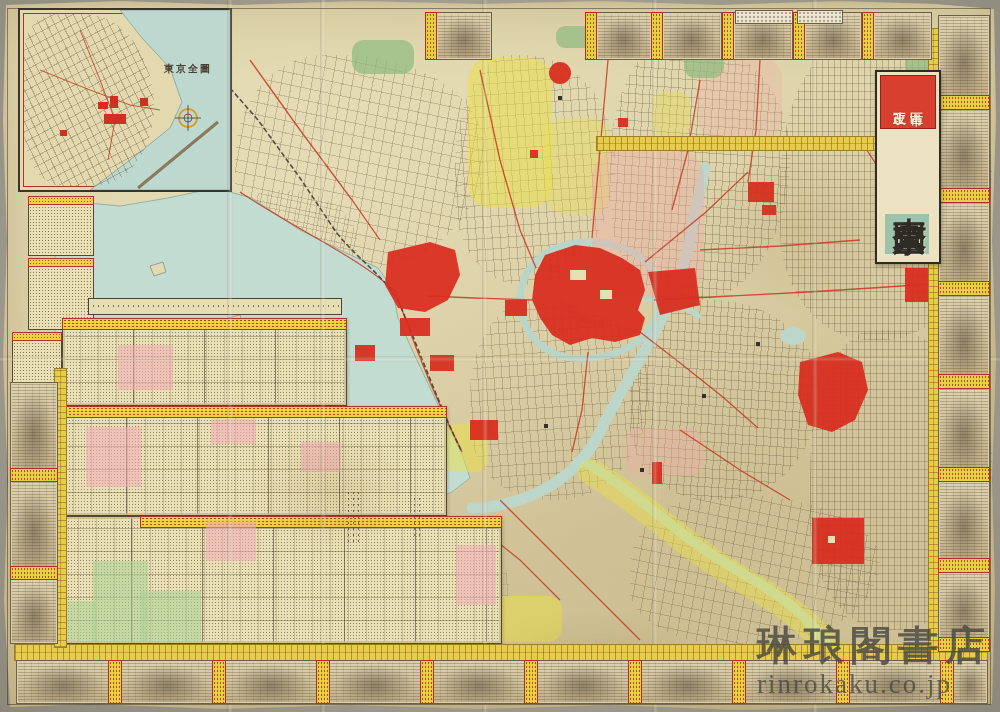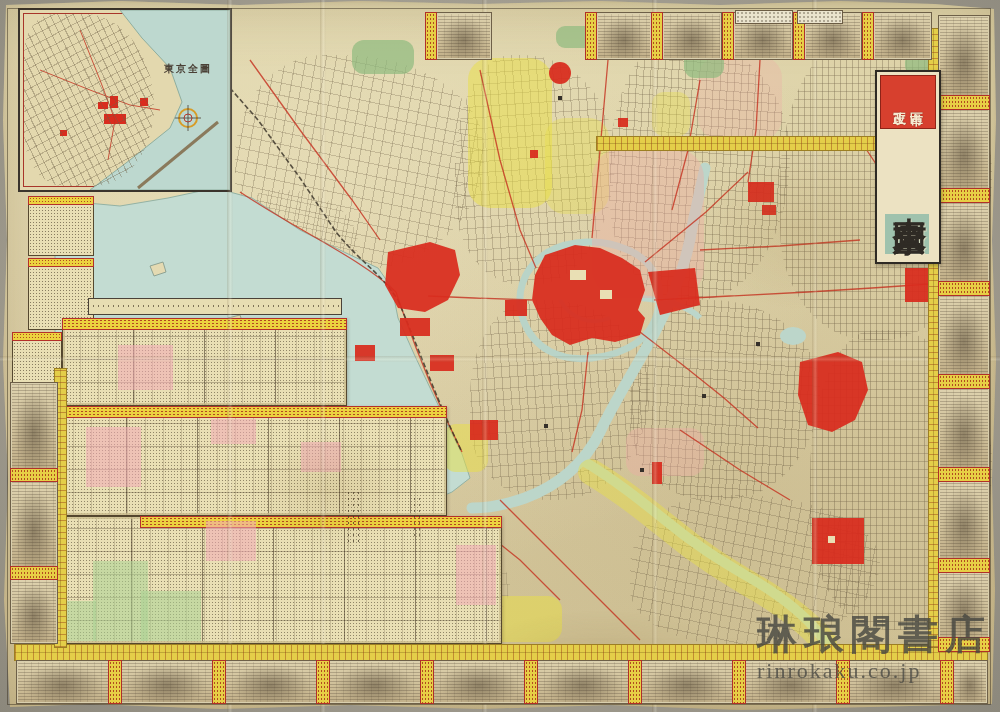--- a/index.html
+++ b/index.html
@@ -139,23 +139,23 @@
     background:#7fb5a4;opacity:.7;
   }
   #title-text{
     position:absolute;left:0;top:58px;width:100%;height:128px;
     writing-mode:vertical-rl;text-orientation:upright;
     font-size:34px;line-height:60px;letter-spacing:2px;font-weight:bold;color:#2f2b25;
     text-align:center;text-shadow:1px 1px 0 rgba(240,230,200,.6);
   }
 
   
-  #watermark{position:absolute;right:8px;bottom:28px;text-align:left;z-index:60;pointer-events:none;}
+  #watermark{position:absolute;right:8px;bottom:12px;text-align:left;z-index:60;pointer-events:none;}
   #wm1{font-size:40px;letter-spacing:7px;color:rgba(72,72,66,.82);font-weight:bold;}
-  #wm2{font-size:22px;letter-spacing:2px;color:rgba(72,72,66,.78);margin-top:-4px;}
+  #wm2{font-size:27px;letter-spacing:2px;color:rgba(72,72,66,.78);margin-top:-4px;}
 
   
   .crease-v{position:absolute;top:0;bottom:0;width:6px;pointer-events:none;
     background:linear-gradient(90deg, rgba(95,75,40,.16), rgba(255,250,230,.22) 55%, rgba(95,75,40,.04));}
   .crease-h{position:absolute;left:0;right:0;height:6px;pointer-events:none;
     background:linear-gradient(180deg, rgba(95,75,40,.13), rgba(255,250,230,.18) 55%, rgba(95,75,40,.04));}
   .stain{position:absolute;border-radius:50%;pointer-events:none;}
 </style>
 </head>
 <body>

